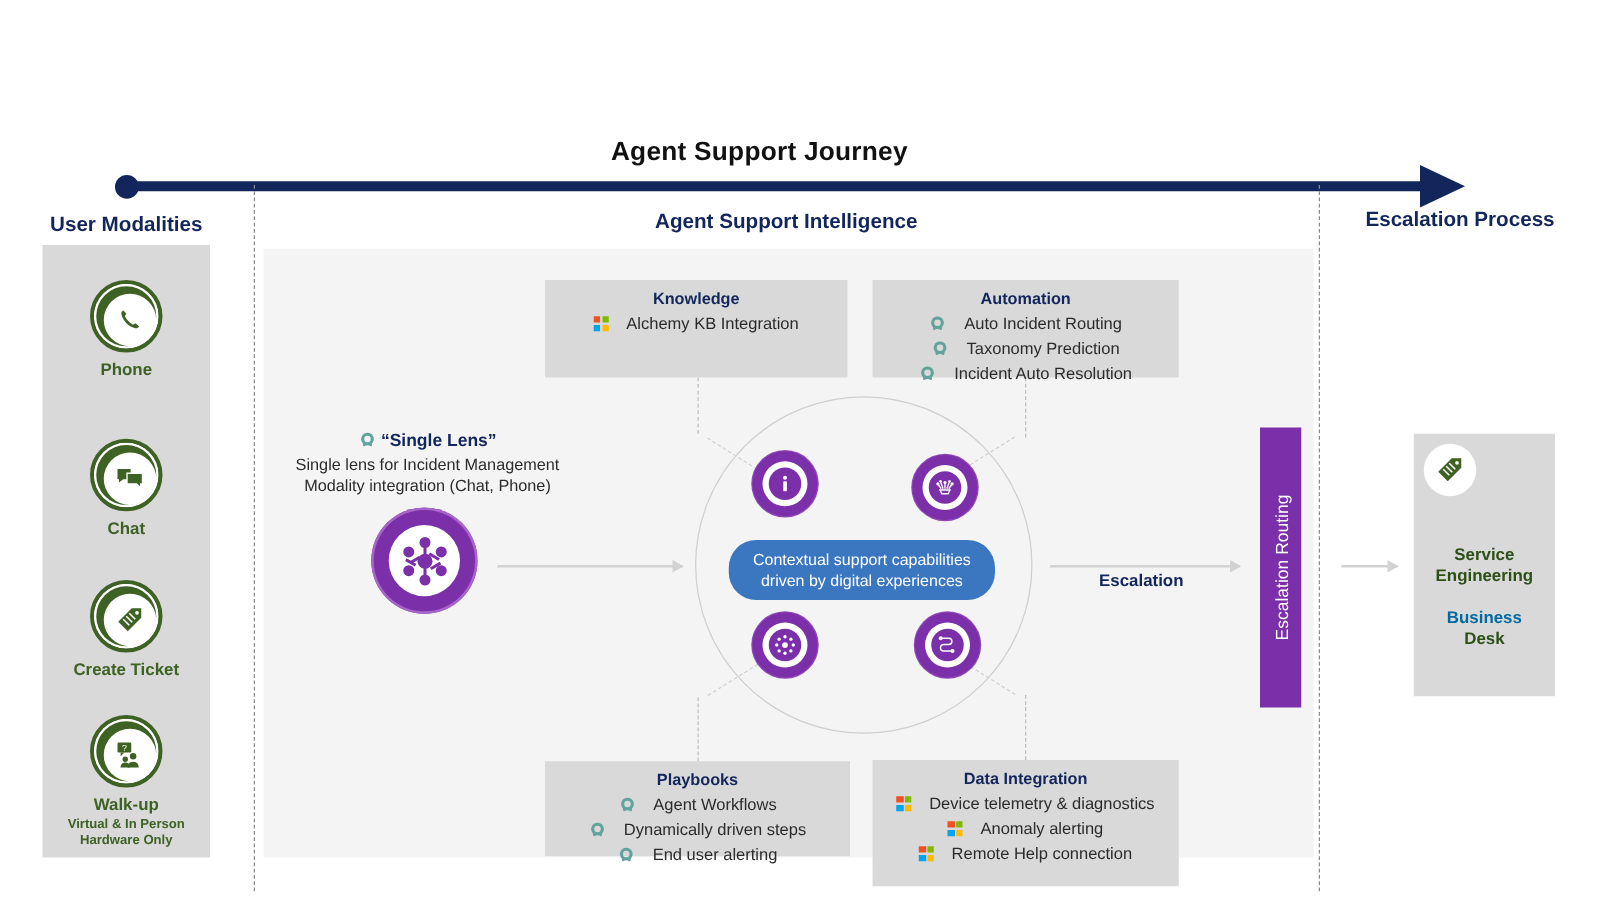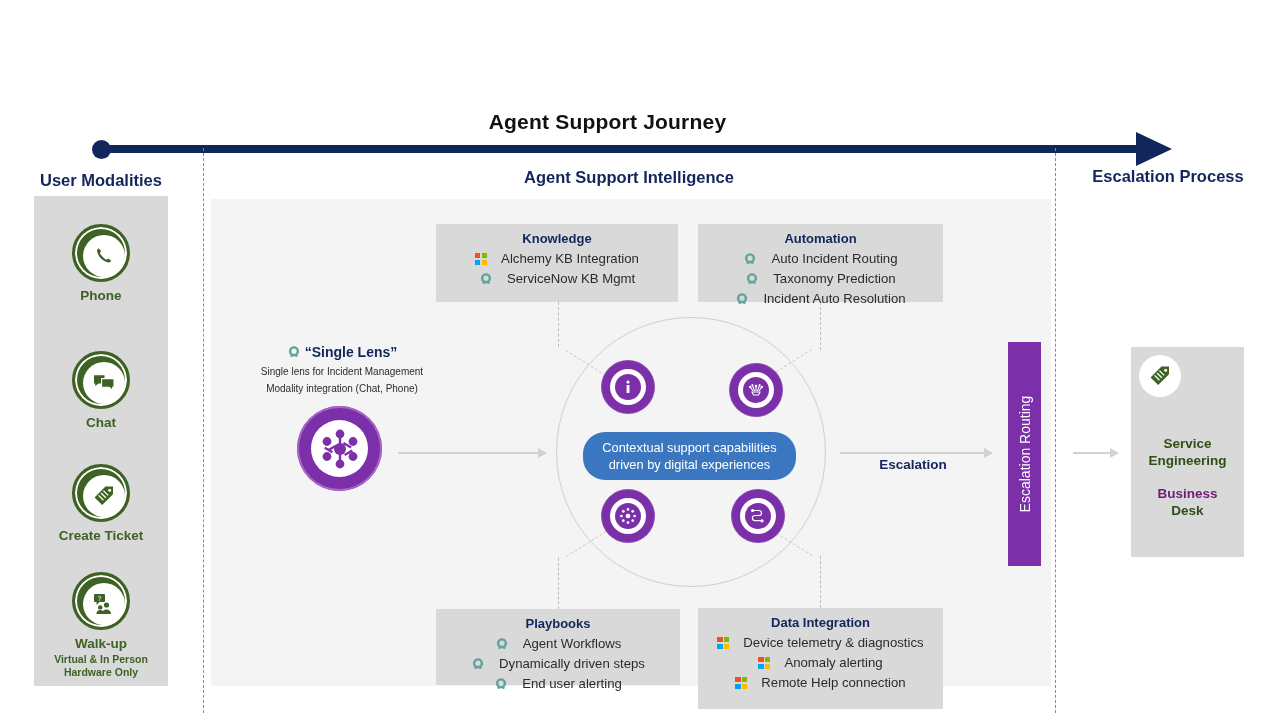--- a/index.html
+++ b/index.html
@@ -166,21 +166,21 @@
 
   
   .lens-title {
     position: absolute; left: 222px; top: 344px; width: 240px;
     text-align: center;
     font-size: 14px; font-weight: bold; color: #12265c;
     display: flex; align-items: center; justify-content: center; gap: 4px;
   }
   .lens-sub {
     position: absolute; left: 212px; top: 363px; width: 260px;
-    text-align: center; font-size: 10px; color: #2b2b2b; line-height: 17px;
+    text-align: center; font-size: 13px; color: #2b2b2b; line-height: 17px;
   }
   .lens-orb {
     position: absolute; left: 297px; top: 406px; width: 85px; height: 85px;
     border-radius: 50%; background: #7b2fa8;
     box-shadow: inset 0 0 0 2px #a765c9;
     display: flex; align-items: center; justify-content: center;
   }
   .lens-orb .lens-white {
     width: 57px; height: 57px; border-radius: 50%; background: #ffffff;
     display: flex; align-items: center; justify-content: center;
@@ -219,21 +219,21 @@
   
   .dest-card {
     position: absolute; left: 1131px; top: 347px; width: 113px; height: 210px;
     background: #d9d9d9; text-align: center; padding-top: 16px;
   }
   .dest-card .badge { margin-bottom: 14px; }
   .dest-card .dest-label {
     font-size: 13.5px; font-weight: bold; color: #2d5016; line-height: 17px;
   }
   .dest-card .dest-label2 {
-    font-size: 13.5px; font-weight: bold; color: #701a75; line-height: 17px;
+    font-size: 13.5px; font-weight: bold; color: #0369a1; line-height: 17px;
     margin-top: 16px;
     text-align: center;
   }
 </style>
 </head>
 <body>
 
 <div id="stage">
 
   <div class="journey-title">Agent Support Journey</div>
@@ -323,28 +323,20 @@
   <div class="card card-knowledge">
     <div class="card-title">Knowledge</div>
     <div class="item">
       <span class="ms-logo">
           <i></i>
           <i></i>
           <i></i>
           <i></i>
         </span>
       <span>Alchemy KB Integration</span>
-    </div>
-    <div class="item">
-      <span class="sn-logo">
-        <svg width="14" height="14" viewBox="0 0 14 14">
-            <path d="M7 1.2A5 5 0 0 0 3.3 9.6l.3 1.9a.6.6 0 0 0 .9.4 5.4 5.4 0 0 1 5 0 .6.6 0 0 0 .9-.4l.3-1.9A5 5 0 0 0 7 1.2zm0 2.4A2.6 2.6 0 1 1 4.4 6.2 2.6 2.6 0 0 1 7 3.6z" fill="#62a39b"></path>
-          </svg>
-      </span>
-      <span>ServiceNow KB Mgmt</span>
     </div>
   </div>
 
   <div class="card card-automation">
     <div class="card-title">Automation</div>
     <div class="item">
       <span class="sn-logo">
         <svg width="14" height="14" viewBox="0 0 14 14">
             <path d="M7 1.2A5 5 0 0 0 3.3 9.6l.3 1.9a.6.6 0 0 0 .9.4 5.4 5.4 0 0 1 5 0 .6.6 0 0 0 .9-.4l.3-1.9A5 5 0 0 0 7 1.2zm0 2.4A2.6 2.6 0 1 1 4.4 6.2 2.6 2.6 0 0 1 7 3.6z" fill="#62a39b"></path>
           </svg>

